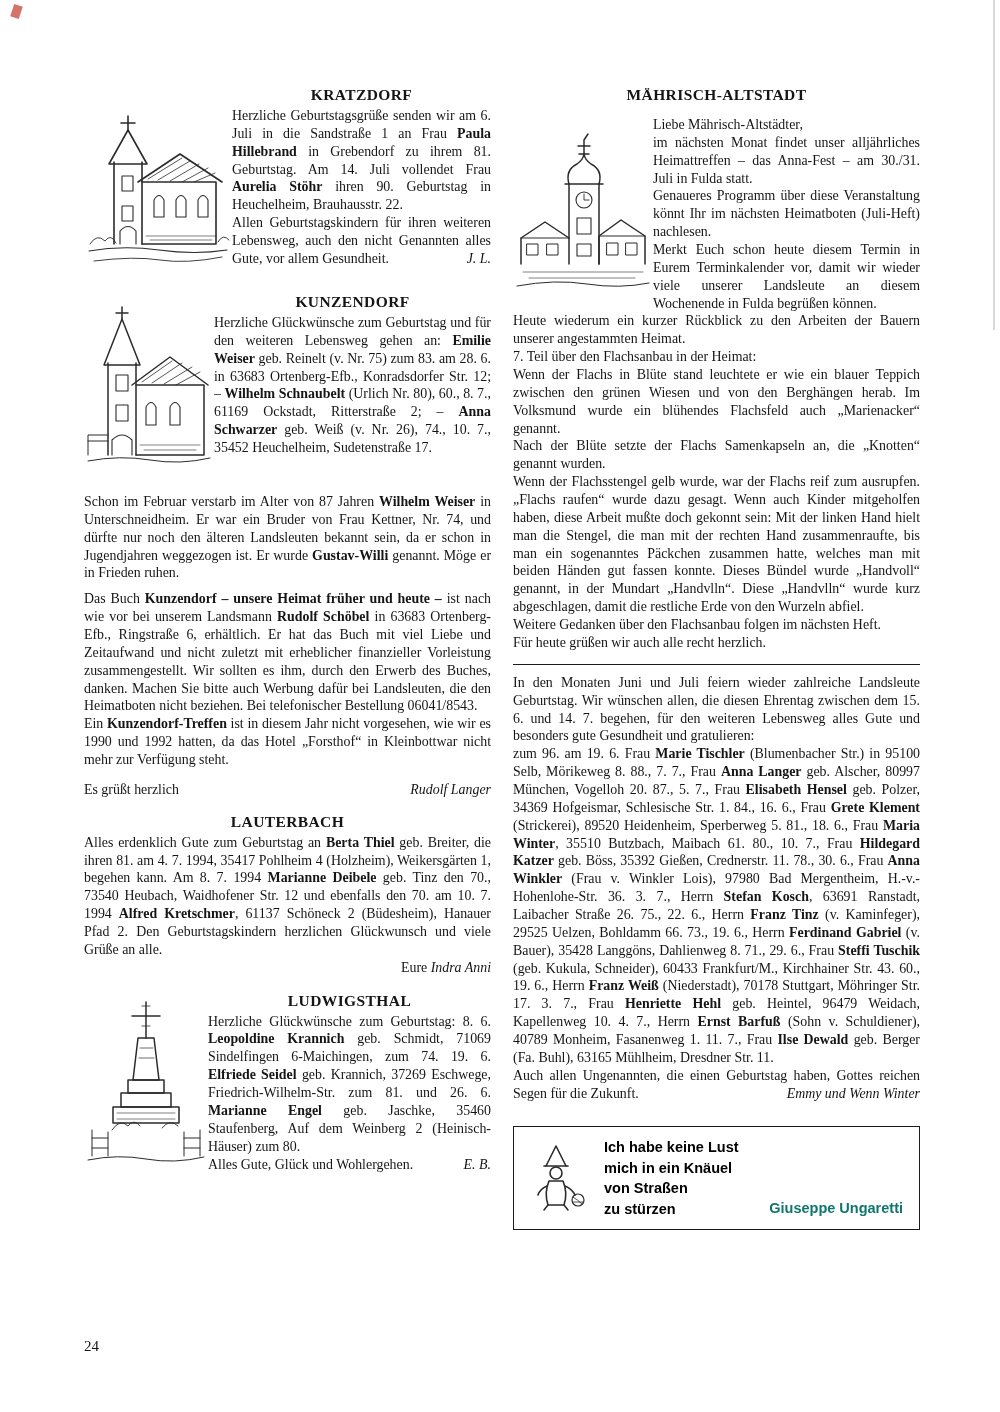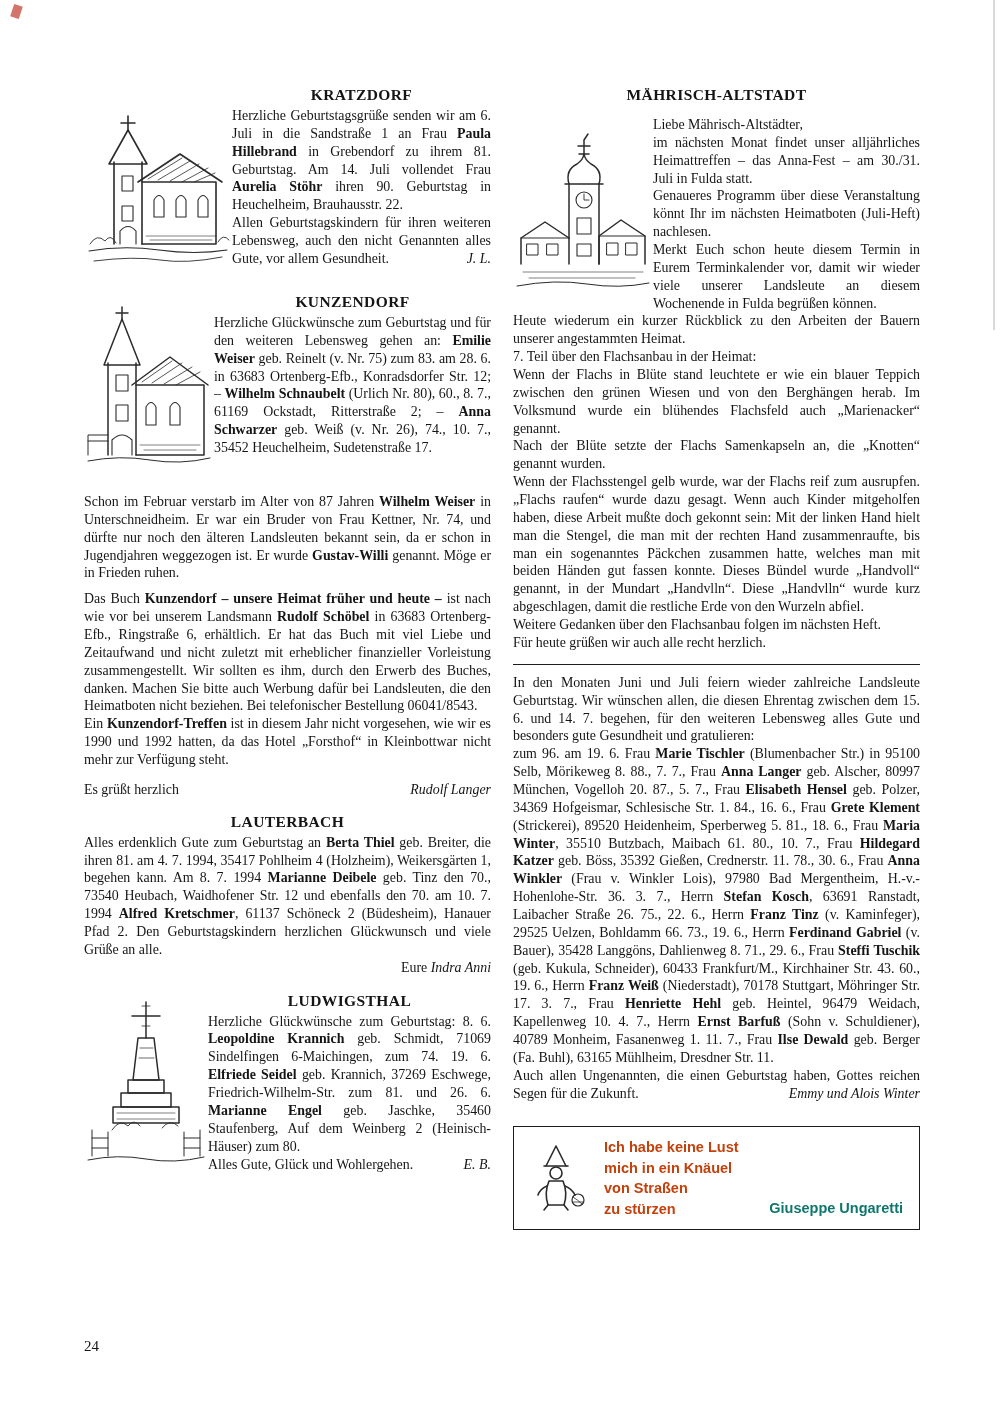--- a/index.html
+++ b/index.html
@@ -14,21 +14,21 @@
   .illus svg{display:block}
   .town-title{font-size:15.5px;font-weight:bold;text-align:center;letter-spacing:.4px;margin:0 0 3px}
   .para{font-size:13.9px;line-height:1.285;text-align:justify;overflow:hidden;hyphens:auto;-webkit-hyphens:auto}
   .sig{float:right;padding-left:10px;font-style:normal}
   .align-right{text-align:right}
   .mt2{margin-top:12px}.mt8{margin-top:8px}.mt12{margin-top:12px}.mt22{margin-top:14px}.mt26{margin-top:15px}
   .rule{border:0;border-top:1.6px solid #1c1c1c;margin:12px 0 9px}
   .quote-box{position:relative;margin-top:24px;border:1.7px solid #1c1c1c;padding:11px 14px 11px 12px;
              display:flex;gap:16px;align-items:center;height:104px}
   .quote-lines{font-family:"Liberation Sans","DejaVu Sans",sans-serif;font-weight:bold;font-size:14.5px;
-               line-height:1.42;color:#c2410c}
+               line-height:1.42;color:#000000}
   .quote-attr{position:absolute;right:16px;bottom:13px;font-family:"Liberation Sans","DejaVu Sans",sans-serif;
               font-weight:bold;font-size:14.5px;color:#0f766e}
   .page-number{position:absolute;left:84px;top:1338px;font-size:15px}
   .artifact-red{position:absolute;left:12px;top:5px;width:9px;height:13px;background:#c4473a;opacity:.75;transform:rotate(18deg)}
   .artifact-line{position:absolute;left:993px;top:0;width:2px;height:330px;background:#c9c9c9;opacity:.7}
 </style>
 </head>
 <body>
 
 <div class="page" lang="de">
@@ -182,21 +182,21 @@
         <p class="para">Wenn der Flachsstengel gelb wurde, war der Flachs reif zum ausrupfen. „Flachs raufen“ wurde dazu gesagt. Wenn auch Kinder mitgeholfen haben, diese Arbeit mußte doch gekonnt sein: Mit der linken Hand hielt man die Stengel, die man mit der rechten Hand zusammenraufte, bis man ein sogenanntes Päckchen zusammen hatte, welches man mit beiden Händen gut fassen konnte. Dieses Bündel wurde „Handvoll“ genannt, in der Mundart „Handvlln“. Diese „Handvlln“ wurde kurz abgeschlagen, damit die restliche Erde von den Wurzeln abfiel.</p>
         <p class="para">Weitere Gedanken über den Flachsanbau folgen im nächsten Heft.</p>
         <p class="para">Für heute grüßen wir auch alle recht herzlich.</p>
       </div>
 
       <hr class="rule">
 
       <div>
         <p class="para">In den Monaten Juni und Juli feiern wieder zahlreiche Landsleute Geburtstag. Wir wünschen allen, die diesen Ehrentag zwischen dem 15. 6. und 14. 7. begehen, für den weiteren Lebensweg alles Gute und besonders gute Gesundheit und gratulieren:</p>
         <p class="para">zum 96. am 19. 6. Frau <b>Marie Tischler</b> (Blumenbacher Str.) in 95100 Selb, Mörikeweg 8. 88., 7. 7., Frau <b>Anna Langer</b> geb. Alscher, 80997 München, Vogelloh 20. 87., 5. 7., Frau <b>Elisabeth Hensel</b> geb. Polzer, 34369 Hofgeismar, Schlesische Str. 1. 84., 16. 6., Frau <b>Grete Klement</b> (Strickerei), 89520 Heidenheim, Sperberweg 5. 81., 18. 6., Frau <b>Maria Winter</b>, 35510 Butzbach, Maibach 61. 80., 10. 7., Frau <b>Hildegard Katzer</b> geb. Böss, 35392 Gießen, Crednerstr. 11. 78., 30. 6., Frau <b>Anna Winkler</b> (Frau v. Winkler Lois), 97980 Bad Mergentheim, H.-v.-Hohenlohe-Str. 36. 3. 7., Herrn <b>Stefan Kosch</b>, 63691 Ranstadt, Laibacher Straße 26. 75., 22. 6., Herrn <b>Franz Tinz</b> (v. Kaminfeger), 29525 Uelzen, Bohldamm 66. 73., 19. 6., Herrn <b>Ferdinand Gabriel</b> (v. Bauer), 35428 Langgöns, Dahlienweg 8. 71., 29. 6., Frau <b>Steffi Tuschik</b> (geb. Kukula, Schneider), 60433 Frankfurt/M., Kirchhainer Str. 43. 60., 19. 6., Herrn <b>Franz Weiß</b> (Niederstadt), 70178 Stuttgart, Möhringer Str. 17. 3. 7., Frau <b>Henriette Hehl</b> geb. Heintel, 96479 Weidach, Kapellenweg 10. 4. 7., Herrn <b>Ernst Barfuß</b> (Sohn v. Schuldiener), 40789 Monheim, Fasanenweg 1. 11. 7., Frau <b>Ilse Dewald</b> geb. Berger (Fa. Buhl), 63165 Mühlheim, Dresdner Str. 11.</p>
-        <p class="para">Auch allen Ungenannten, die einen Geburtstag haben, Gottes reichen Segen für die Zukunft. <span class="sig"><i>Emmy und Alois Winter</i></span></p>
+        <p class="para">Auch allen Ungenannten, die einen Geburtstag haben, Gottes reichen Segen für die Zukunft. <span class="sig"><i>Emmy und Wenn Winter</i></span></p>
       </div>
 
       <div class="quote-box">
         <div class="illus">
           <svg width="62" height="72" viewBox="0 0 62 72" aria-hidden="true">
             <g fill="none" stroke="#2b2b2b" stroke-width="1.6" stroke-linejoin="round" stroke-linecap="round">
               <path d="M20 24 L30 4 L40 24"></path>
               <path d="M18 24 h24"></path>
               <circle cx="30" cy="31" r="6"></circle>
               <path d="M23 39 q-5 12 -1 24 h16 q4 -12 -1 -24 z"></path>

